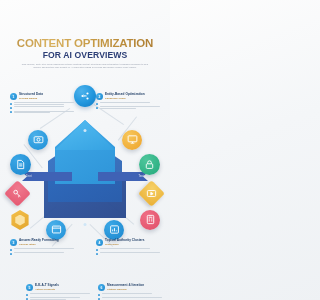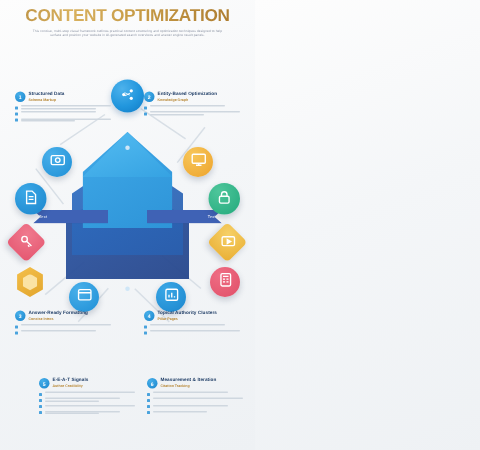--- a/index.html
+++ b/index.html
@@ -2,21 +2,21 @@
 <html><head>
 <meta charset="utf-8">
 <style>
   * { margin:0; padding:0; box-sizing:border-box; }
   html,body { width:170px; height:300px; }
   body {
     font-family:"Liberation Sans", sans-serif;
     background:linear-gradient(160deg,#fdfdfd 0%,#f4f6f8 45%,#eef1f4 100%);
     position:relative; overflow:hidden;
   }
-  .page { position:absolute; inset:0; }
+  .page { position:absolute; inset:0;margin-top:32px; }
 
   
   .header { position:absolute; top:5px; left:0; width:170px; text-align:center; }
   .title1 {
     font-size:11.5px; font-weight:bold; letter-spacing:-0.2px; line-height:12px;
     background:linear-gradient(90deg,#b5893c 0%,#d8b15f 28%,#c69a45 55%,#a8762c 100%);
     -webkit-background-clip:text; background-clip:text; color:transparent;
     text-shadow:none;
   }
   .title2 {
@@ -115,20 +115,21 @@
   .lt i:last-child { margin-bottom:0; }
   .lt i.s { width:58%; } .lt i.m { width:80%; } .lt i.l { width:96%; }
 </style>
 </head>
 <body>
 
 <div class="page">
 
   <div class="header">
     <div class="title1">CONTENT OPTIMIZATION</div>
+    <div class="title2">FOR AI OVERVIEWS</div>
     <div class="subtitle">This concise, multi-step visual framework outlines practical content structuring and optimization techniques designed to help surface and position your website in AI-generated search overviews and answer engine result panels.</div>
   </div>
 
   <div>
     <div class="line" style="left:40px;  top:96px;  width:36px; transform:rotate(-34deg);"></div>
     <div class="line" style="left:94px;  top:72px;  width:36px; transform:rotate(34deg);"></div>
     <div class="line" style="left:24px;  top:112px; width:30px; transform:rotate(52deg);"></div>
     <div class="line" style="left:118px; top:108px; width:30px; transform:rotate(-52deg);"></div>
     <div class="line" style="left:30px;  top:196px; width:34px; transform:rotate(-40deg);"></div>
     <div class="line" style="left:108px; top:170px; width:34px; transform:rotate(40deg);"></div>

